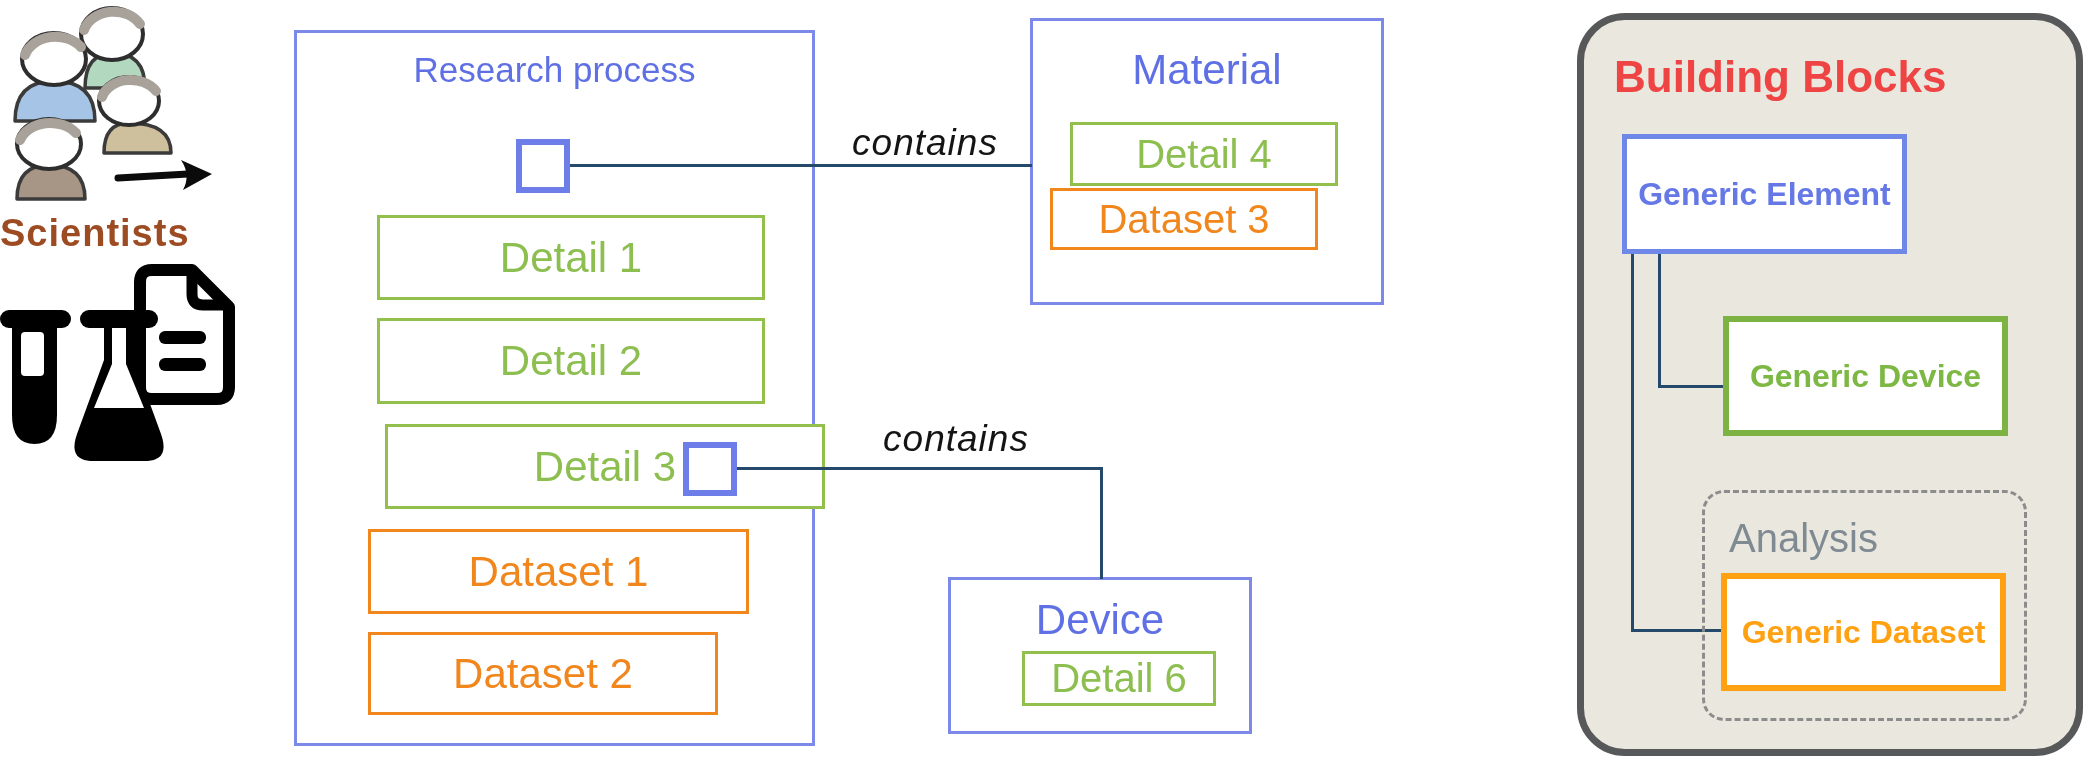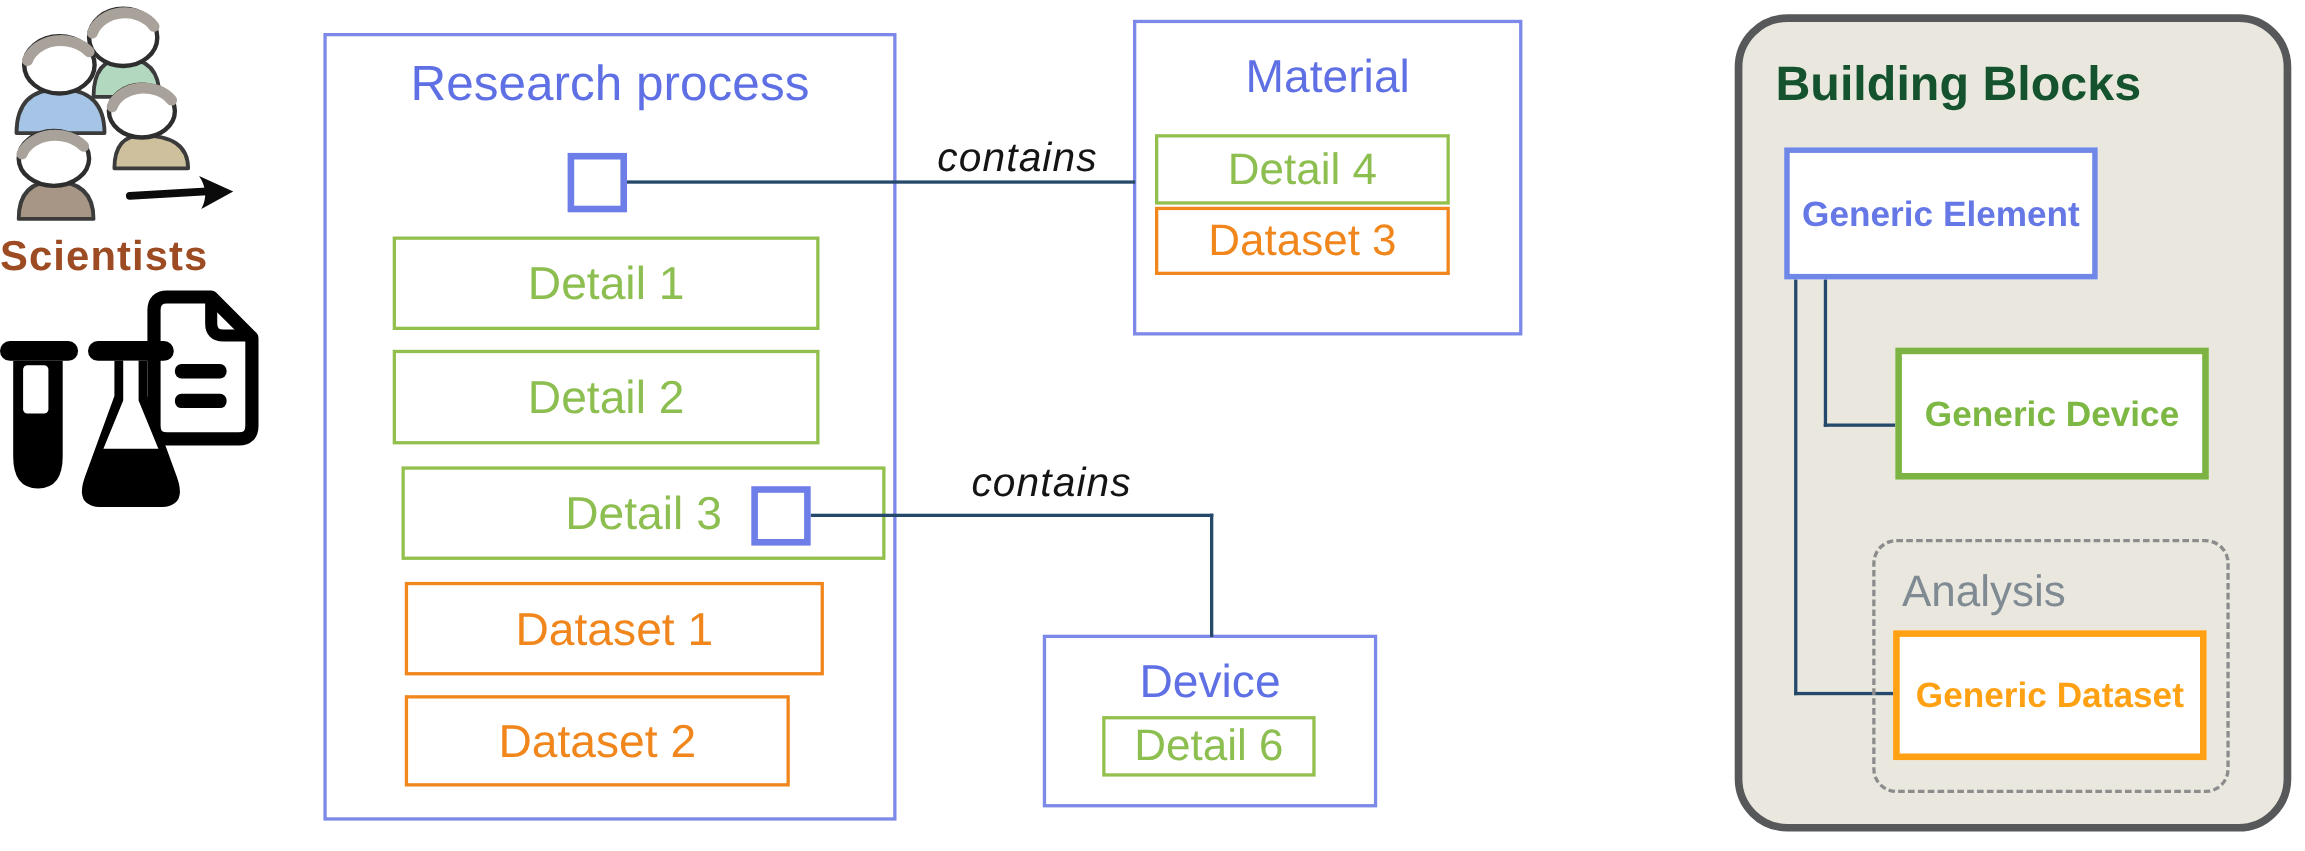--- a/index.html
+++ b/index.html
@@ -7,21 +7,21 @@
     position:relative;width:2095px;height:774px;background:#fff;overflow:hidden;
     font-family:"Liberation Sans","DejaVu Sans",sans-serif;
   }
   *{box-sizing:border-box;}
   .abs{position:absolute;}
   .box{
     position:absolute;background:#fff;display:flex;align-items:center;justify-content:center;
     text-align:center;z-index:2;
   }
   .b-blue{border:3px solid var(--blue-border);}
-  .b-green{border:3px solid var(--green-border);}
+  .b-green{border:3px solid var(--green-border);margin-left:20px;}
   .b-orange{border:3px solid var(--orange);}
   .t-green{color:var(--green-text);}
   .t-orange{color:var(--orange);}
   .label-lg{font-size:42px;}
   .label-md{font-size:40px;}
   .title{position:absolute;text-align:center;color:var(--blue-text);z-index:2;}
   .line{position:absolute;background:var(--navy);z-index:3;}
   .legend-line{position:absolute;background:var(--navy);z-index:1;}
   .sq{
     position:absolute;width:54px;height:54px;background:#fff;
@@ -40,21 +40,21 @@
     text-align:center;font-weight:bold;font-size:32px;line-height:1.2;z-index:2;
   }
   #generic-element{left:1622px;top:134px;width:285px;height:120px;border:5px solid var(--legend-blue-border);color:var(--legend-blue-text);}
   #generic-segment{left:1723px;top:316px;width:285px;height:120px;border:6px solid var(--legend-green-border);color:var(--legend-green-text);}
   #generic-dataset{left:1721px;top:573px;width:285px;height:118px;border:6px solid var(--legend-orange);color:var(--legend-orange);}
   #analysis-box{
     position:absolute;left:1702px;top:490px;width:325px;height:231px;
     border:3px dashed var(--dash-gray);border-radius:22px;z-index:1;
   }
   #analysis-label{position:absolute;left:1729px;top:516px;font-size:40px;color:var(--analysis-gray);z-index:1;}
-  #bb-title{position:absolute;left:1614px;top:52px;font-size:44px;font-weight:bold;color:#14532d;z-index:2;}
+  #bb-title{position:absolute;left:1614px;top:52px;font-size:44px;font-weight:bold;color:#ef4444;z-index:2;}
   #scientists-label{
     position:absolute;left:0px;top:212px;width:210px;font-size:38px;font-weight:bold;
     color:var(--scientists-brown);letter-spacing:1px;z-index:2;
   }
 </style>
 </head>
 <body>
 
 <div id="scene">
 
@@ -100,21 +100,21 @@
     </g>
 
     <g>
       <rect x="80" y="52" width="78" height="18" rx="9" fill="#000"></rect>
       <path d="M104,70 L104,102 L77,176 Q70,196 82,201 Q86,203 94,203 L144,203 Q152,203 156,201 Q168,196 161,176 L134,102 L134,70 Z" fill="#000"></path>
       <path d="M112,70 L112,106 L94,150 L144,150 L126,106 L126,70 Z" fill="#fff"></path>
     </g>
   </svg>
 
   <div class="box b-blue" style="left:294px;top:30px;width:521px;height:716px;background:transparent;"></div>
-  <div class="title" style="left:294px;top:50px;width:521px;font-size:45px;">Research process</div>
+  <div class="title" style="left:294px;top:50px;width:521px;font-size:35px;">Research process</div>
 
   <div class="sq" style="left:516px;top:139px;"></div>
 
   <div class="box b-green t-green label-lg" style="left:357px;top:215px;width:388px;height:85px;">
     <span>Detail 1</span>
   </div>
   <div class="box b-green t-green label-lg" style="left:357px;top:318px;width:388px;height:86px;">
     <span>Detail 2</span>
   </div>
   <div class="box b-green t-green label-lg" style="left:365px;top:424px;width:440px;height:85px;">

